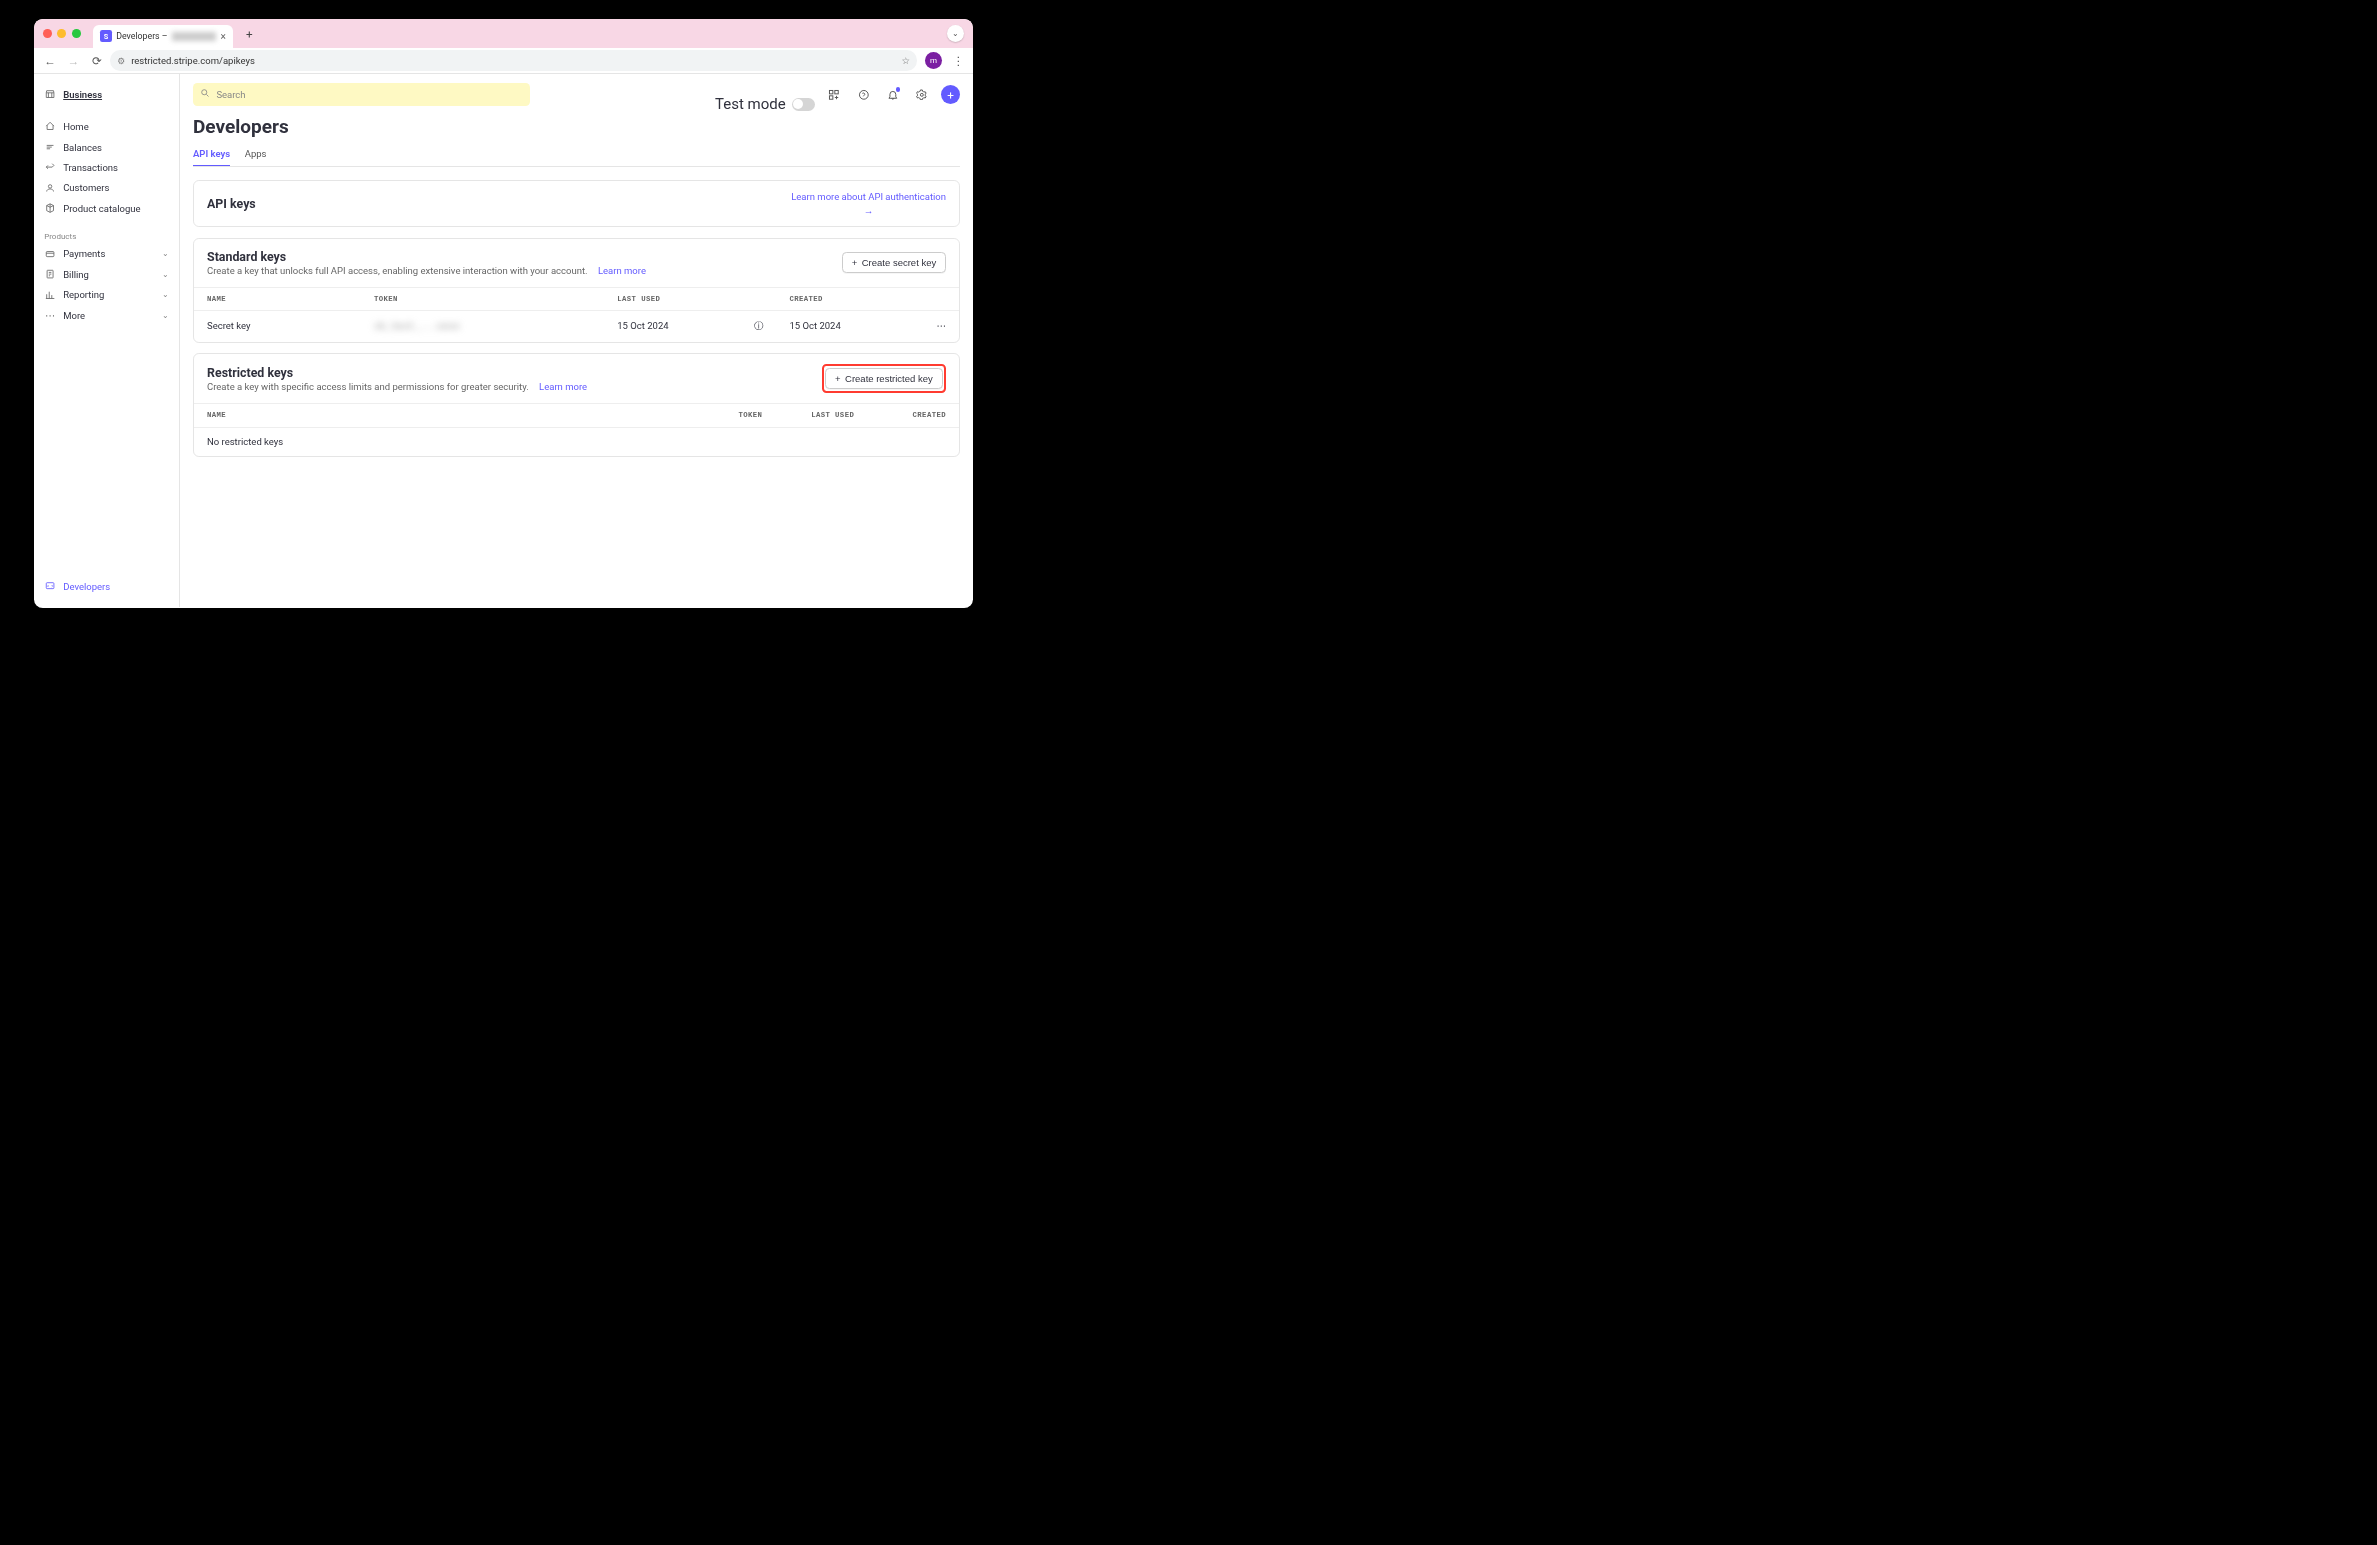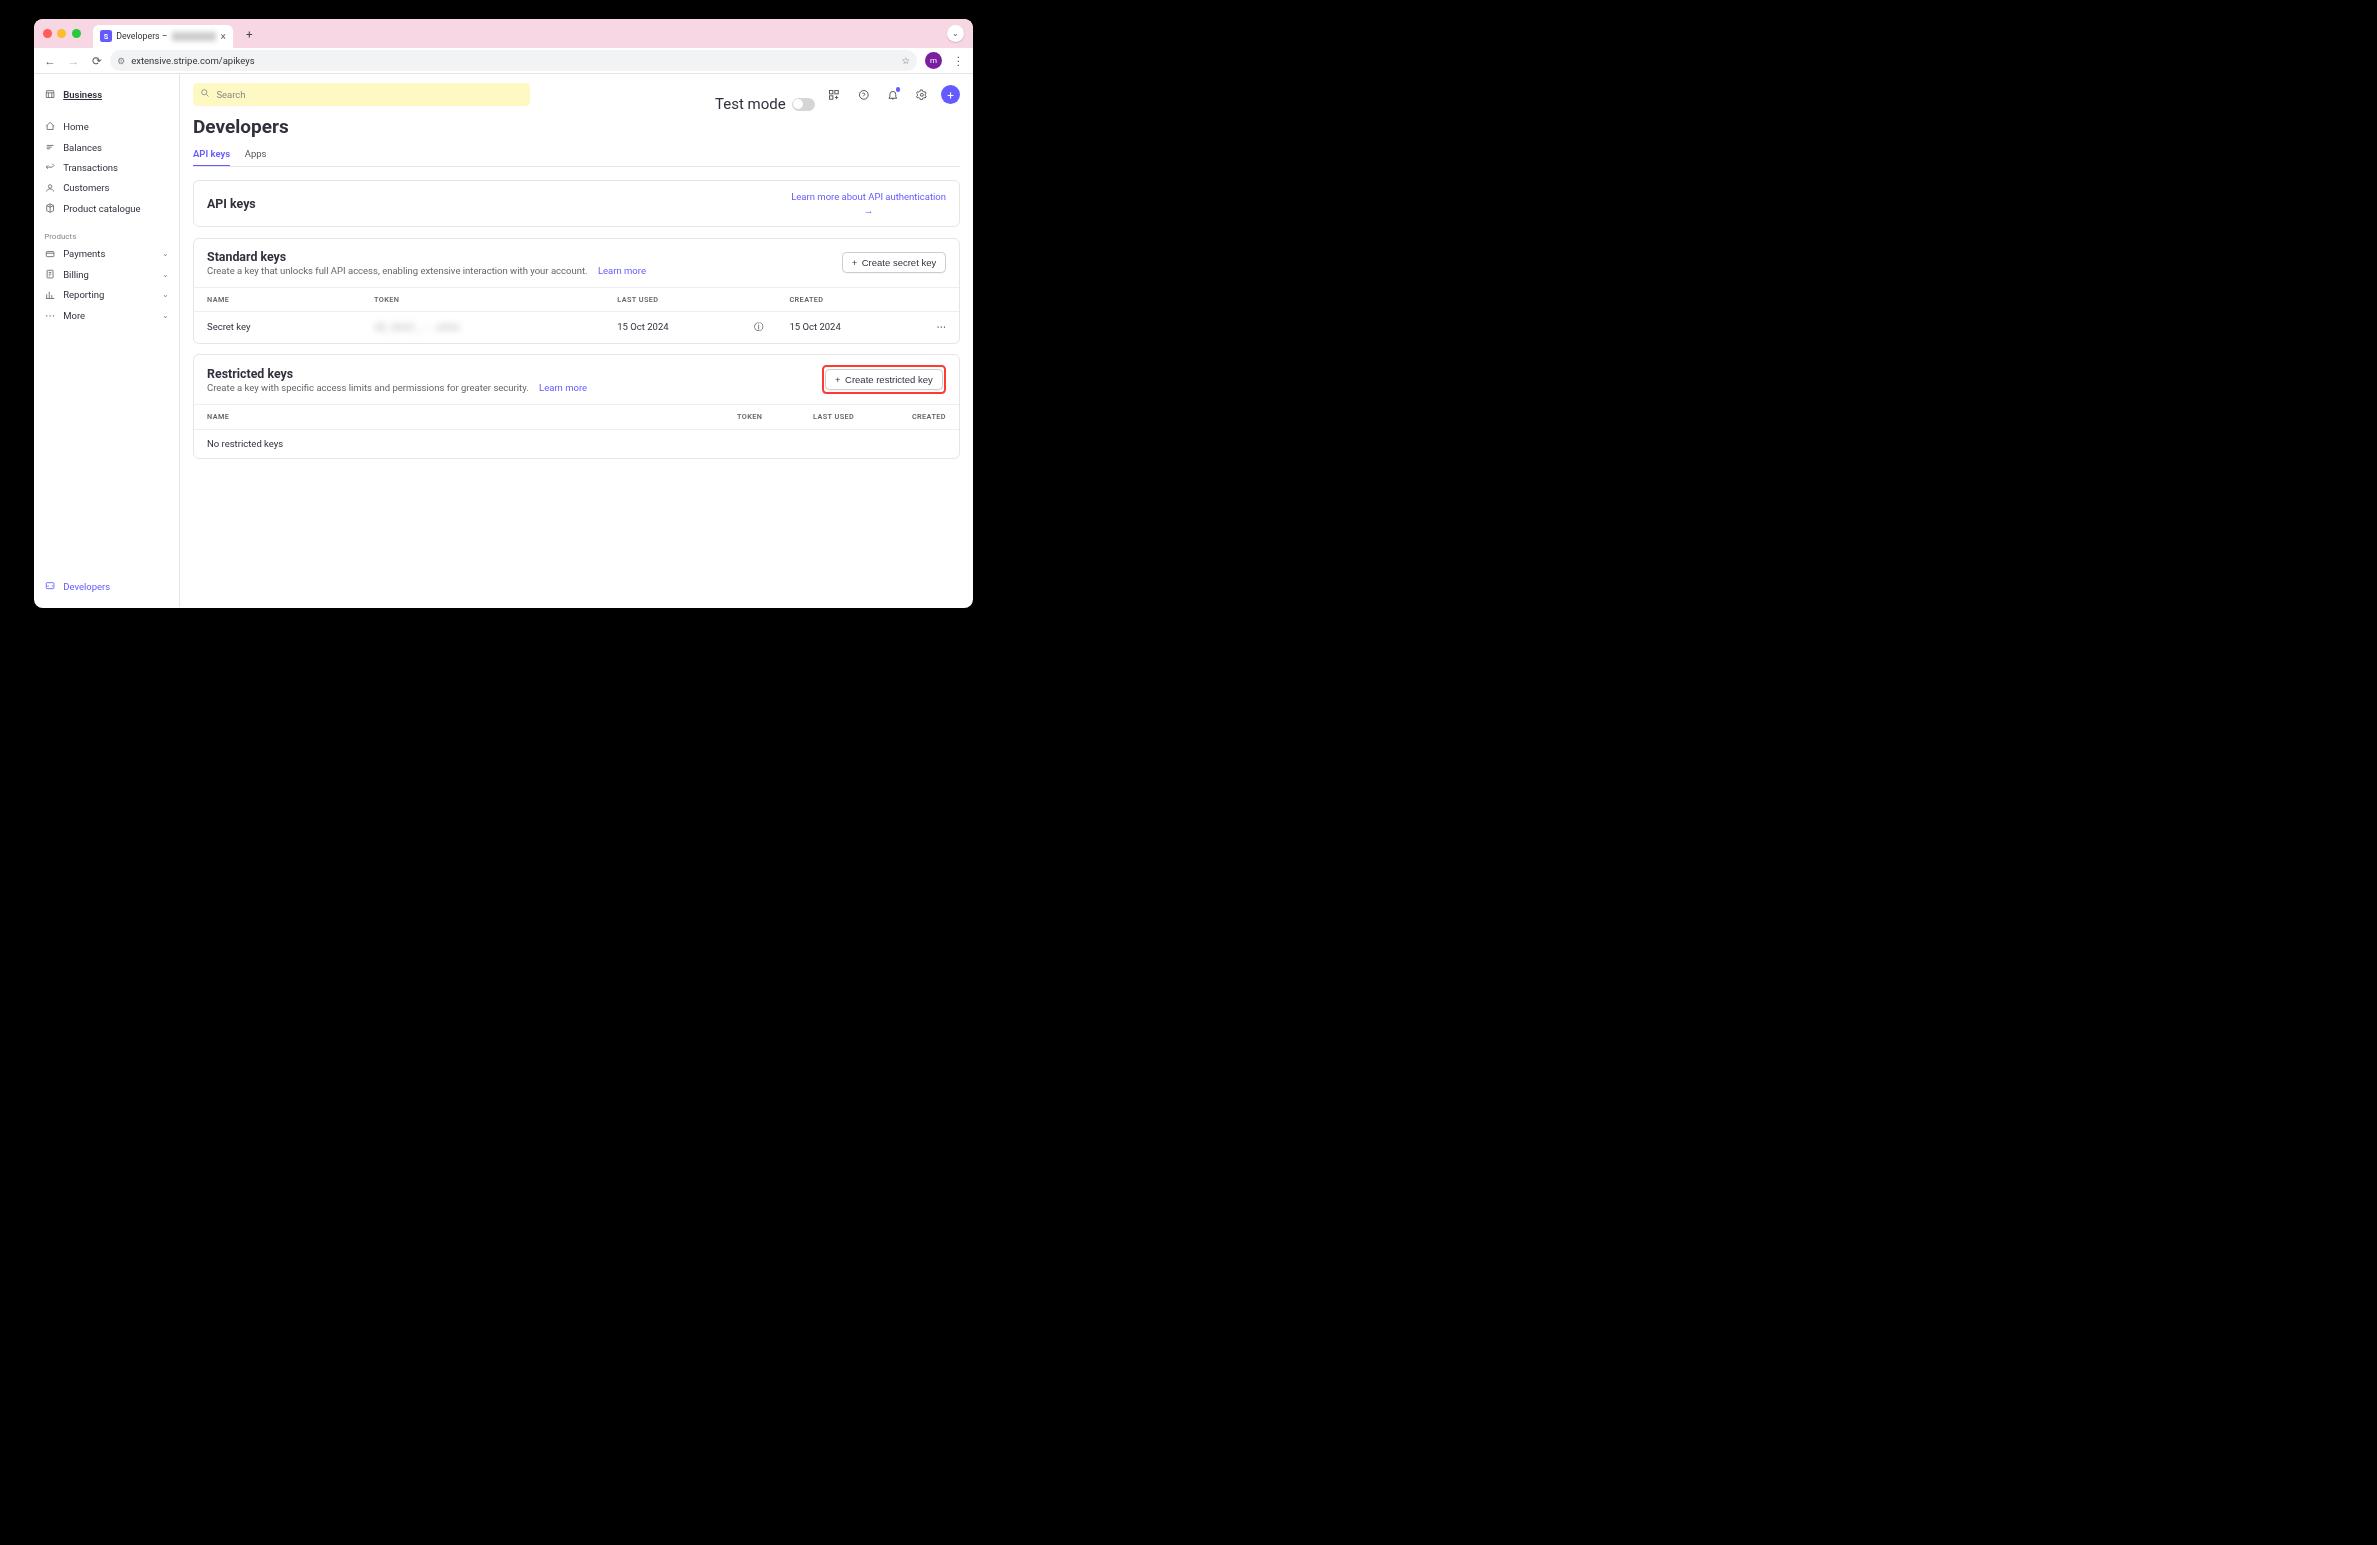--- a/index.html
+++ b/index.html
@@ -92,21 +92,21 @@
 .card-head-txt{flex:1;}
 .card-title{font-size:12.4px;font-weight:700;color:#30313d;margin-bottom:1.5px;}
 .card-sub{font-size:9.5px;color:#666;}
 .card-sub a{color:#635bff;text-decoration:none;padding-left:8px;}
 .learn-link{color:#635bff;font-size:9.5px;text-decoration:none;display:flex;align-items:center;gap:2.9px;flex-direction:column;}
 .btn{
   border:0.7px solid #ccc;background:#fff;border-radius:4.4px;padding:4.4px 8.8px;font-size:9.5px;color:#30313d;cursor:pointer;display:flex;align-items:center;gap:4.4px;box-shadow:0 0.7px 0.7px rgba(0,0,0,0.04);
 }
 .tbl{width:100%;border-collapse:collapse;}
 .tbl th{
-  font-size:7.3px;letter-spacing:0.4px;color:#666;font-weight:600;text-align:left;padding:7.3px 13px;border-top:0.7px solid #eee;
+  font-size:7.3px;letter-spacing:0.4px;color:#666;font-weight:600;text-align:left;padding:7.3px 13px;border-top:0.7px solid #eee;font-family:Liberation Mono, monospace;
 }
 .tbl td{
   font-size:9.5px;color:#30313d;padding:8.8px 13px;border-top:0.7px solid #eee;vertical-align:top;
 }
 .tbl td.token{filter:blur(3.7px);font-family:monospace;color:#888;}
 .row-menu{color:#888;text-align:right;cursor:pointer;}
 .icon-cell{color:#888;padding-right:2.9px;}
 .highlight-box{
   border:2.9px solid #ff3b30;border-radius:4.4px;padding:1.5px;display:inline-block;
 }
@@ -132,21 +132,21 @@
     <div class="newtab">+</div>
     <div class="chrome-chevron">⌄</div>
   </div>
 
   <div class="addr-bar">
     <div class="nav-btn">←</div>
     <div class="nav-btn dis">→</div>
     <div class="nav-btn">⟳</div>
     <div class="url-field">
       <span class="url-site-icon">⚙</span>
-      <span>extensive.stripe.com/apikeys</span>
+      <span>restricted.stripe.com/apikeys</span>
       <span class="url-star">☆</span>
     </div>
     <div class="avatar">
         <span>m</span>
       </div>
     <div class="kebab">⋮</div>
   </div>
 
   <div class="app">
 

